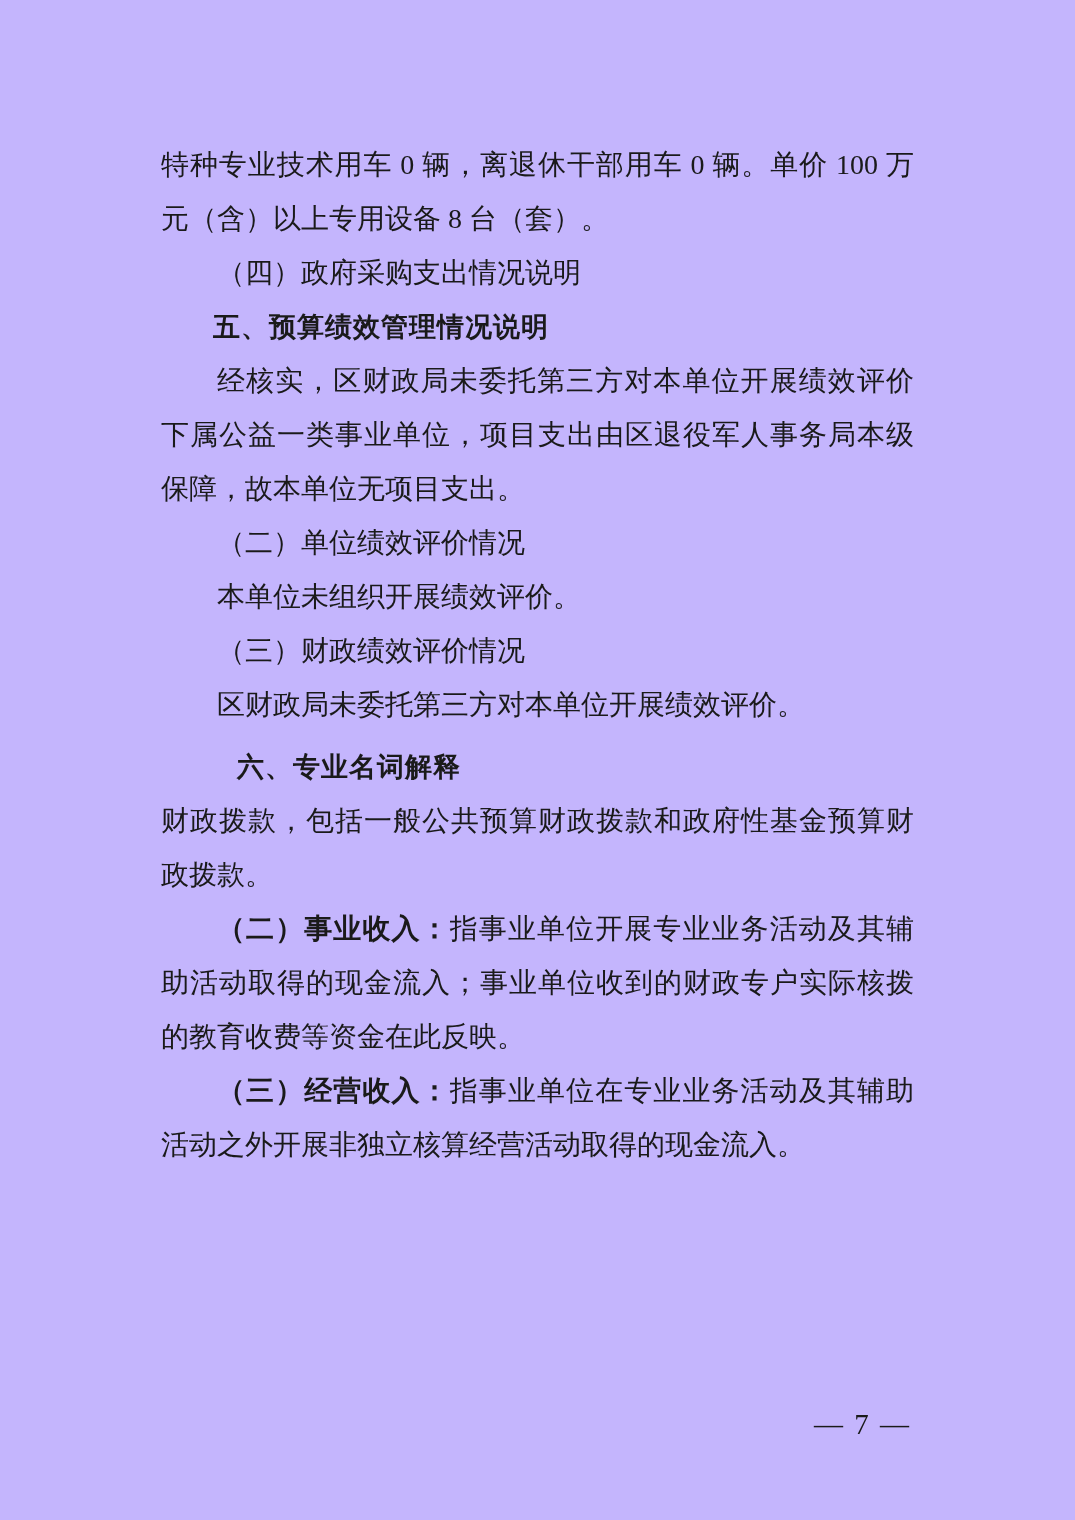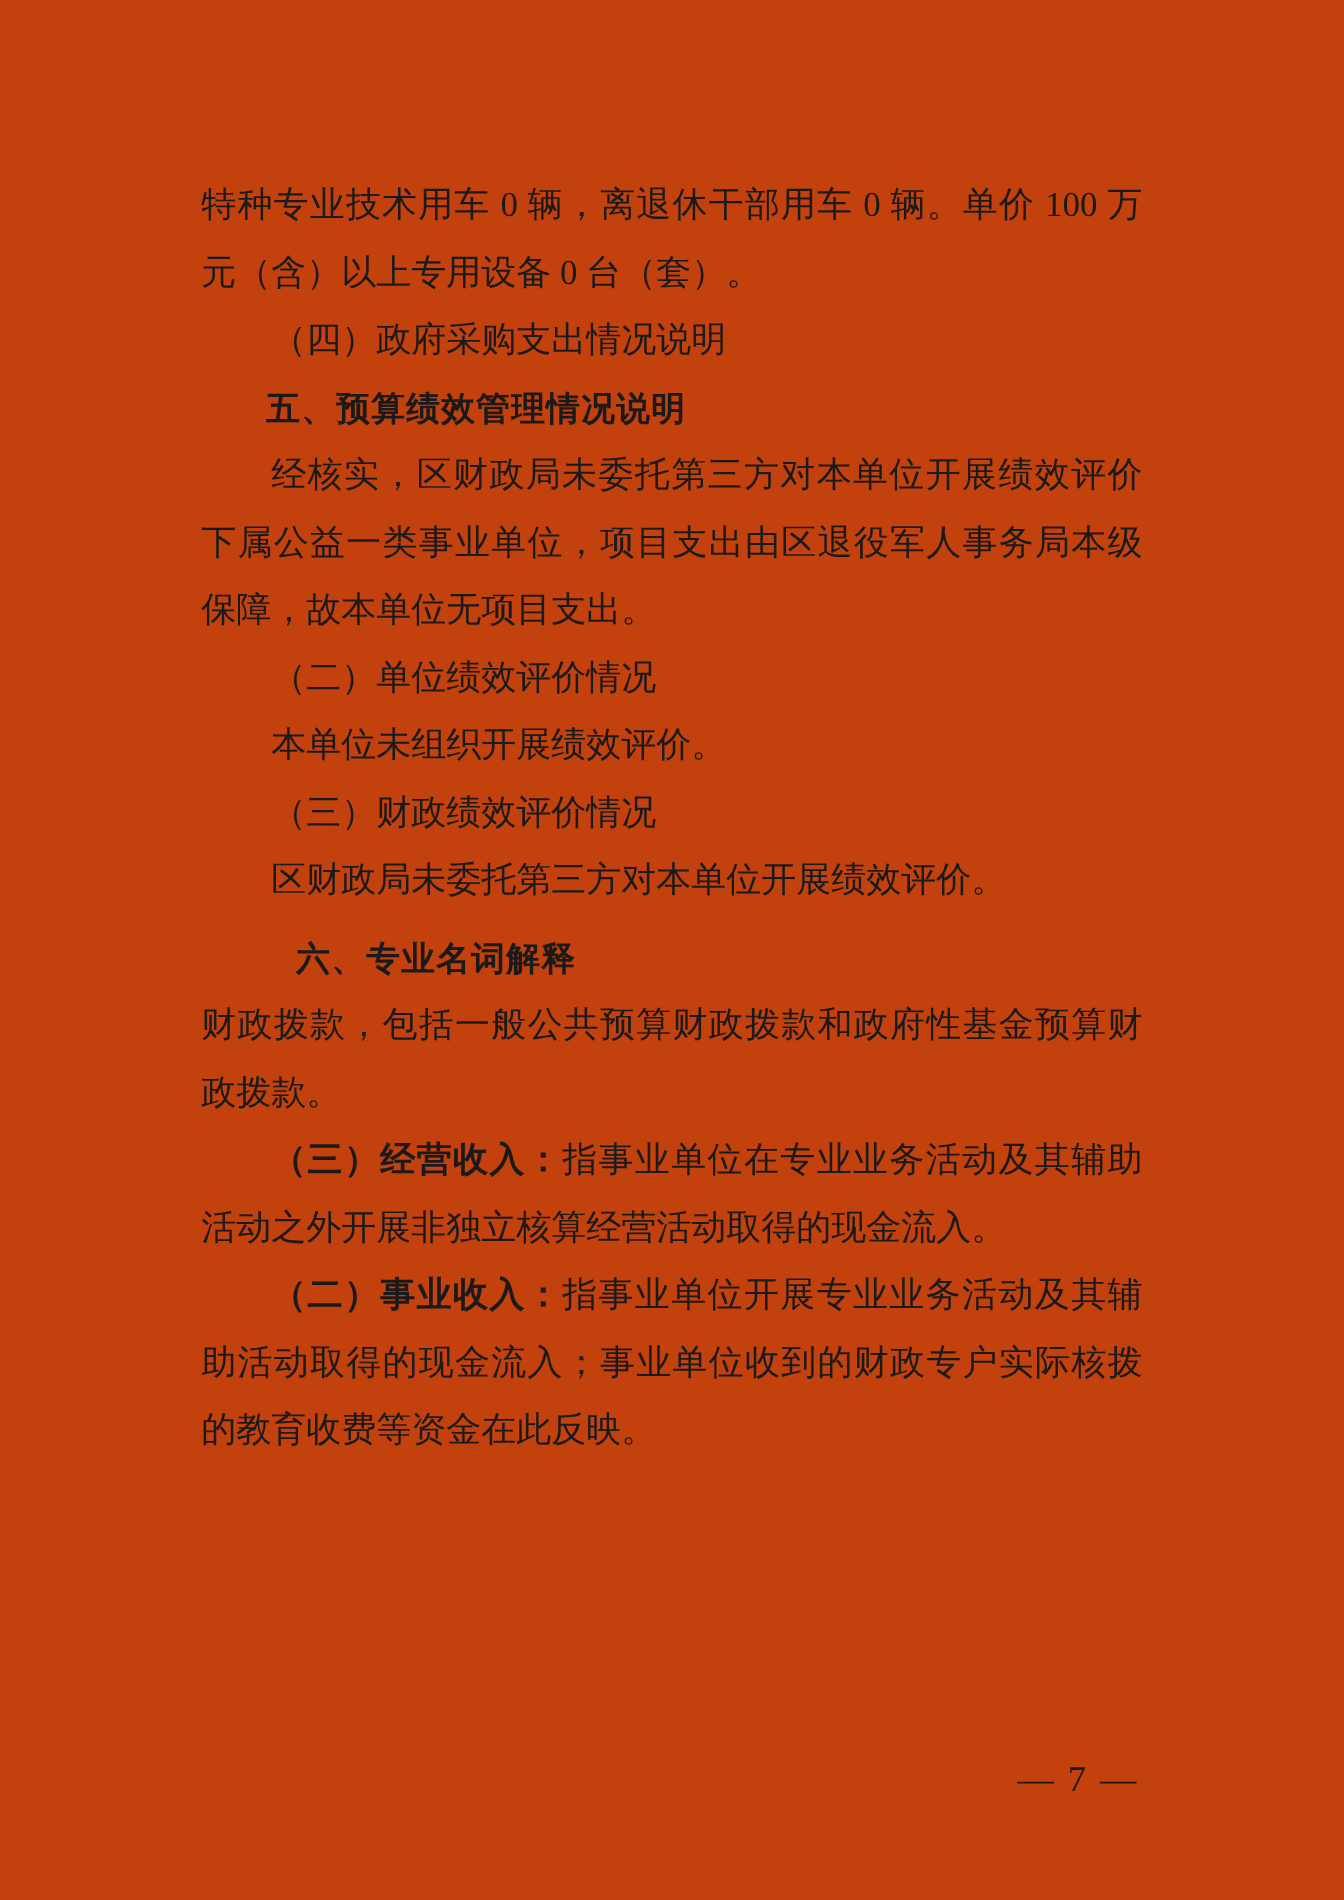--- a/index.html
+++ b/index.html
@@ -4,21 +4,21 @@
 <style>
   html, body {
     margin: 0;
     padding: 0;
     background: #ffffff;
   }
   .page {
     position: relative;
     width: 1075px;
     height: 1520px;
-    background: #c2410c;
+    background: #c4b5fd;
     overflow: hidden;
     font-family: "Liberation Serif", "DejaVu Serif", serif;
     color: #1a1a1a;
   }
   .content {
     position: absolute;
     left: 161px;
     top: 138px;
     width: 753px;
     font-size: 28px;
@@ -61,21 +61,21 @@
 </style>
 </head>
 <body>
 
 <div class="page">
 
   <div class="content">
 
     <p>
       <span class="line jfull" style="display:block">特种专业技术用车 0 辆，离退休干部用车 0 辆。单价 100 万</span>
-      <span class="line" style="display:block">元（含）以上专用设备 0 台（套）。</span>
+      <span class="line" style="display:block">元（含）以上专用设备 8 台（套）。</span>
     </p>
 
     <p class="line ind">（四）政府采购支出情况说明</p>
 
 
     <p class="h-sec h5">五、预算绩效管理情况说明</p>
 
 
     <p>
       <span class="line jfull ind" style="display:block">经核实，区财政局未委托第三方对本单位开展绩效评价</span>
@@ -92,27 +92,27 @@
     <p class="line ind">区财政局未委托第三方对本单位开展绩效评价。</p>
 
     <p class="h-sec h6">六、专业名词解释</p>
 
     <p>
       <span class="line jfull" style="display:block">财政拨款，包括一般公共预算财政拨款和政府性基金预算财</span>
       <span class="line" style="display:block">政拨款。</span>
     </p>
 
     <p>
-      <span class="line jfull ind" style="display:block"><span class="lead-bold">（三）经营收入：</span><span>指事业单位在专业业务活动及其辅助</span></span>
-      <span class="line" style="display:block">活动之外开展非独立核算经营活动取得的现金流入。</span>
+      <span class="line jfull ind" style="display:block"><span class="lead-bold">（二）事业收入：</span><span>指事业单位开展专业业务活动及其辅</span></span>
+      <span class="line jfull" style="display:block">助活动取得的现金流入；事业单位收到的财政专户实际核拨</span>
+      <span class="line" style="display:block">的教育收费等资金在此反映。</span>
     </p>
 
     <p>
-      <span class="line jfull ind" style="display:block"><span class="lead-bold">（二）事业收入：</span><span>指事业单位开展专业业务活动及其辅</span></span>
-      <span class="line jfull" style="display:block">助活动取得的现金流入；事业单位收到的财政专户实际核拨</span>
-      <span class="line" style="display:block">的教育收费等资金在此反映。</span>
+      <span class="line jfull ind" style="display:block"><span class="lead-bold">（三）经营收入：</span><span>指事业单位在专业业务活动及其辅助</span></span>
+      <span class="line" style="display:block">活动之外开展非独立核算经营活动取得的现金流入。</span>
     </p>
 
   </div>
 
   <div class="footer-page">— 7 —</div>
 
 </div>
 
 </body></html>

